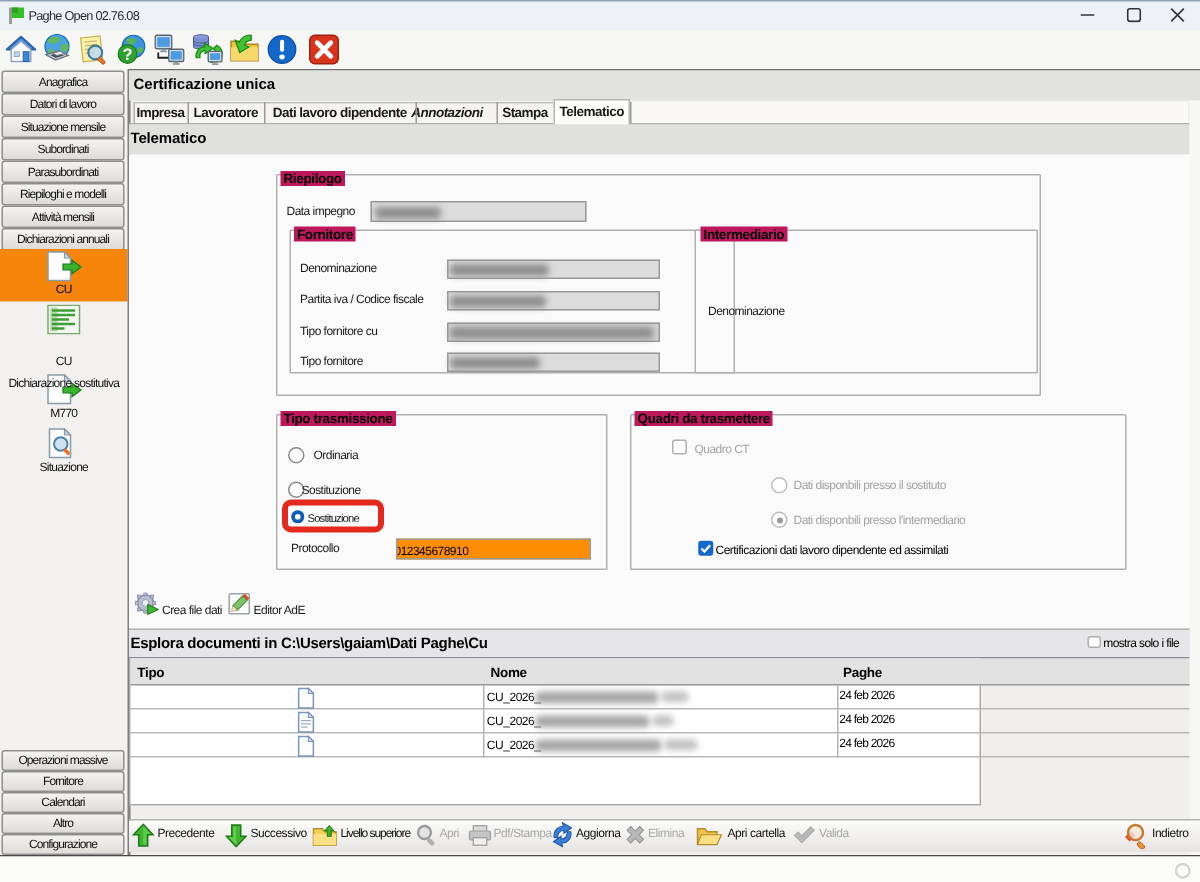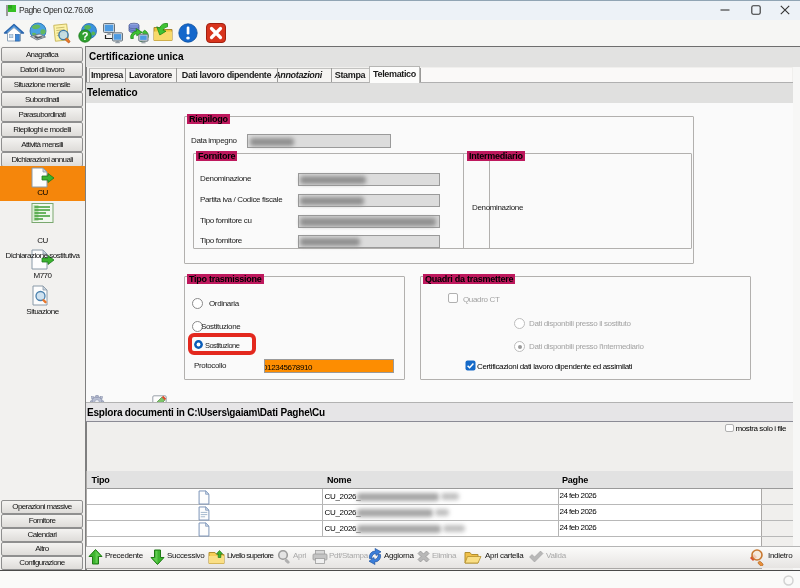--- a/index.html
+++ b/index.html
@@ -39,23 +39,23 @@
 .flabel { position:absolute; font-size:8px; letter-spacing:-0.35px; color:#1a1a1a; white-space:nowrap; }
 .field { position:absolute; background:#dcdcdc; border:1px solid #9a9a9a; }
 .blob { position:absolute; background:#8f8f8f; filter:blur(2px); border-radius:3px; }
 
 .radio { position:absolute; width:11px; height:11px; border-radius:50%; background:#fff; border:1px solid #8a8a8a; }
 .radio-dis { border-color:#bdbdbd; }
 .cb { position:absolute; width:10px; height:10px; background:#fdfdfd; border:1px solid #b0b0b0; border-radius:2px; }
 .gray { color:#a3a3a3; }
 
 
-#espbar { left:86px; top:402px; width:707px; height:19.5px; background:#e6e5e7; border-top:1px solid #b2b2b2; border-bottom:1.5px solid #8b8b95; }
+#espbar { left:86px; top:419px; width:707px; height:19.5px; background:#e6e5e7; border-top:1px solid #b2b2b2; border-bottom:1.5px solid #8b8b95; }
 #espbar b { position:absolute; left:1px; top:3.5px; font-size:10px; letter-spacing:-0.2px; white-space:nowrap; }
-#table { left:86px; top:438.5px; width:676px; height:98.5px; background:#fff; border:1px solid #aaa8a6; border-top:none;margin-top:32px; }
+#table { left:86px; top:438.5px; width:568px; height:98.5px; background:#fff; border:1px solid #aaa8a6; border-top:none; }
 .th { position:absolute; top:4px; height:13px; font-weight:bold; font-size:9px; letter-spacing:-0.2px; }
 #thead { position:absolute; left:0; top:0; width:706px; height:18px; background:#e2e2e2; border-bottom:1px solid #9a9a9a; }
 .trow { position:absolute; left:0; width:706px; height:16px; border-bottom:1px solid #b8b8b8; font-size:8px; letter-spacing:-0.3px; }
 .colline { position:absolute; top:18px; width:1px; height:48px; background:#b4b4b4; }
 
 
 #botbar { left:86px; top:546px; width:714px; height:22px; background:linear-gradient(#fbfbfa,#e6e4e2); border-top:1px solid #b5b5b5; }
 .bitem { position:absolute; font-size:8px; letter-spacing:-0.3px; color:#111; top:551px; white-space:nowrap; }
 .bitem.gray { color:#a8a8a8; }
 .bico { position:absolute; }

